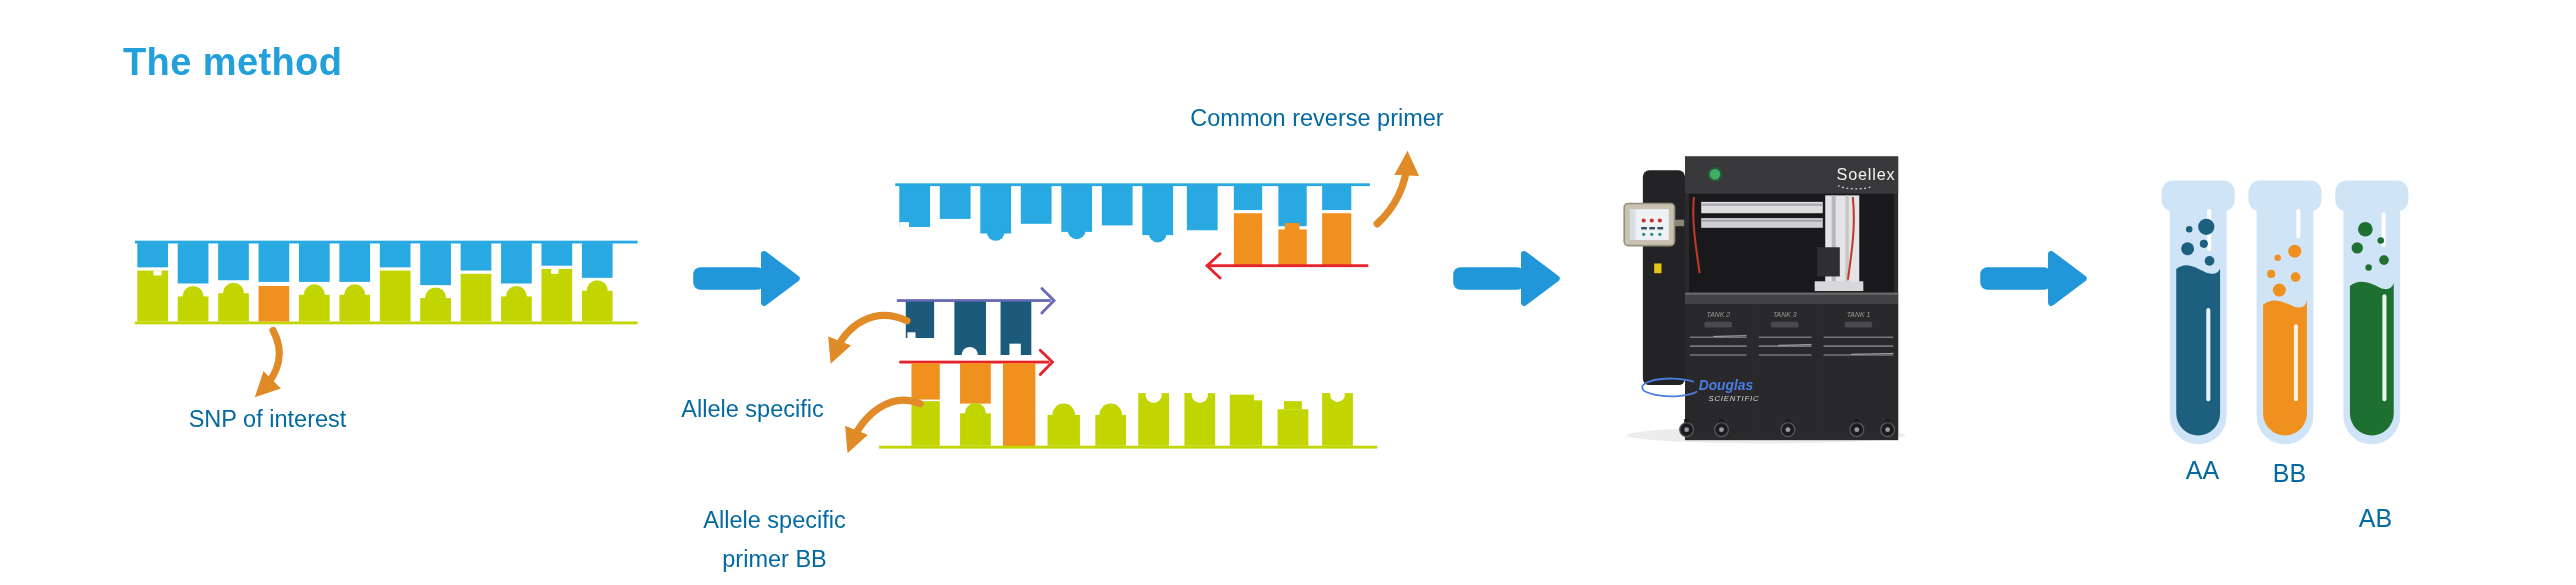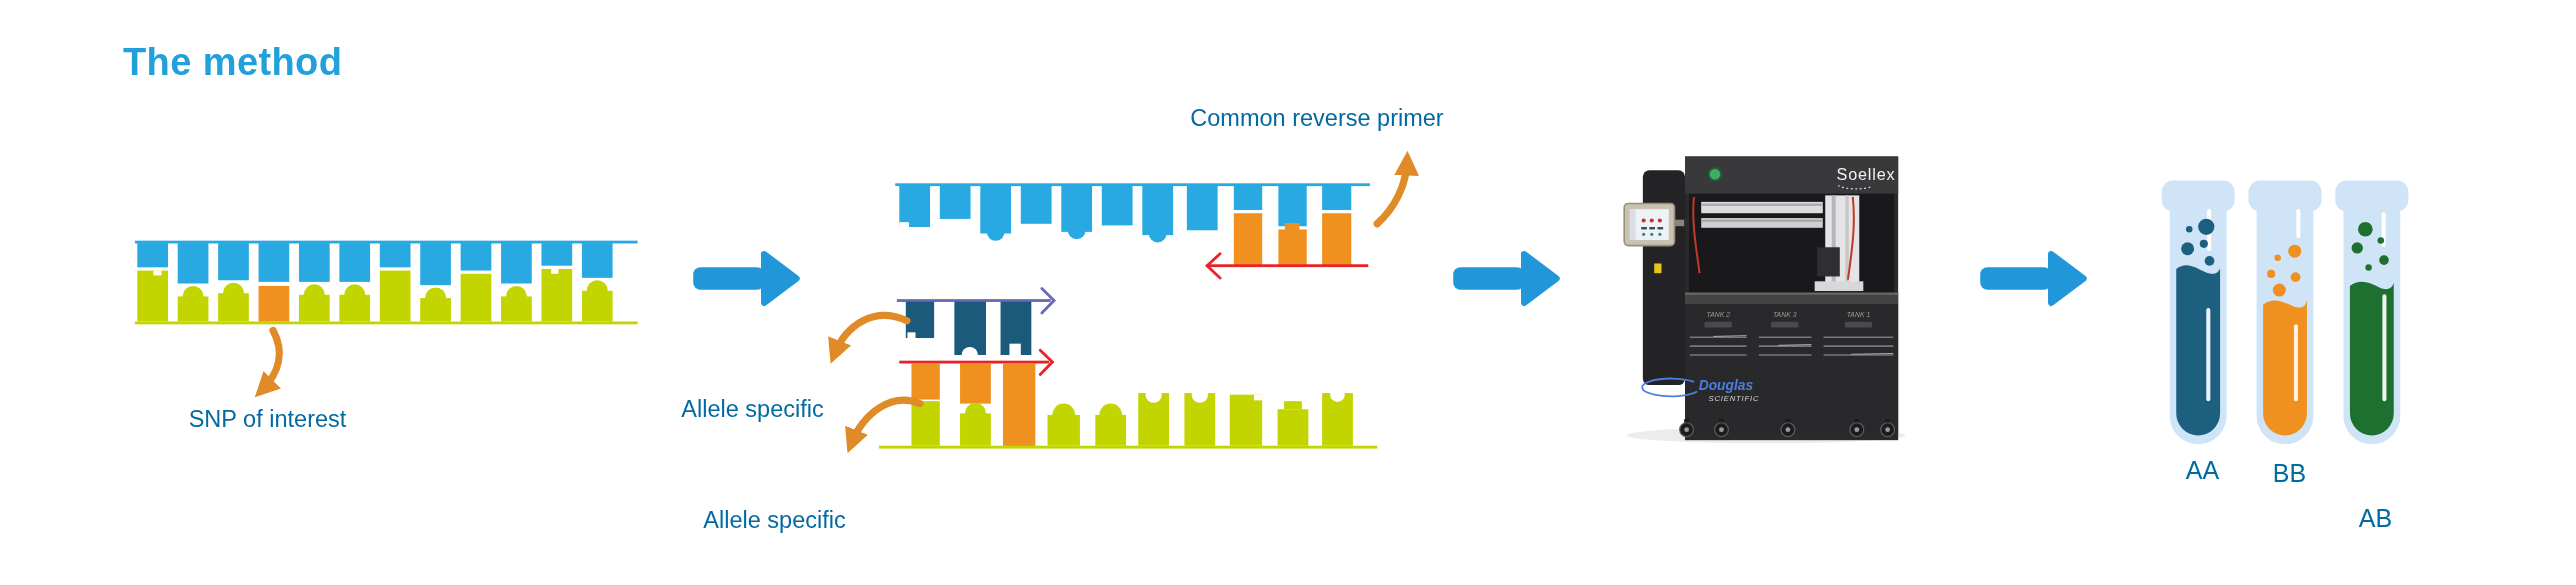--- a/index.html
+++ b/index.html
@@ -188,20 +188,21 @@
   </svg>
 
   <div class="lbl" style="left:1151px;top:104px;width:332px;">Common reverse primer</div>
 
   <div class="lbl two-line" style="left:647px;top:354px;width:211px;">
     <div>Allele specific</div>
   </div>
 
   <div class="lbl two-line" style="left:669px;top:465px;width:211px;">
     <div>Allele specific</div>
+    <div>primer BB</div>
   </div>
 
   <svg class="abs" style="left:1450px;top:246px" width="113" height="65" viewBox="0 0 140 80">
     <rect x="4" y="26" width="88" height="28" rx="9" fill="#2196d8"></rect>
     <path d="M92,10 L132,40 L92,70 Z" fill="#2196d8" stroke="#2196d8" stroke-width="8" stroke-linejoin="round"></path>
   </svg>
 
 
   <svg class="abs" style="left:1608px;top:150px" width="308" height="308" viewBox="0 0 380 380">
 

